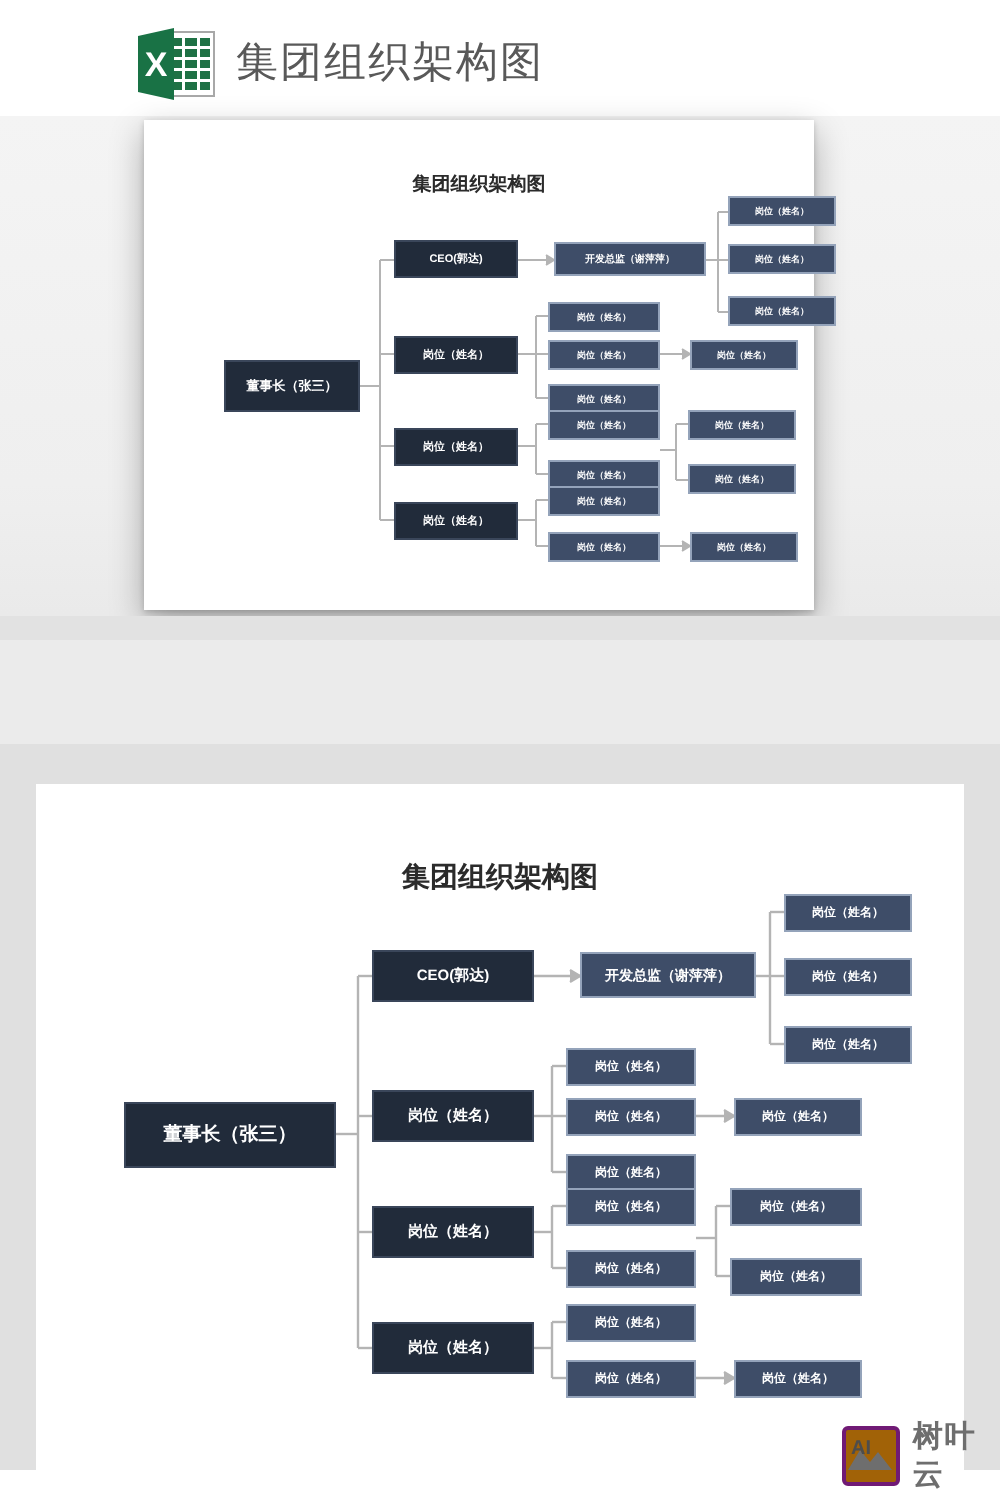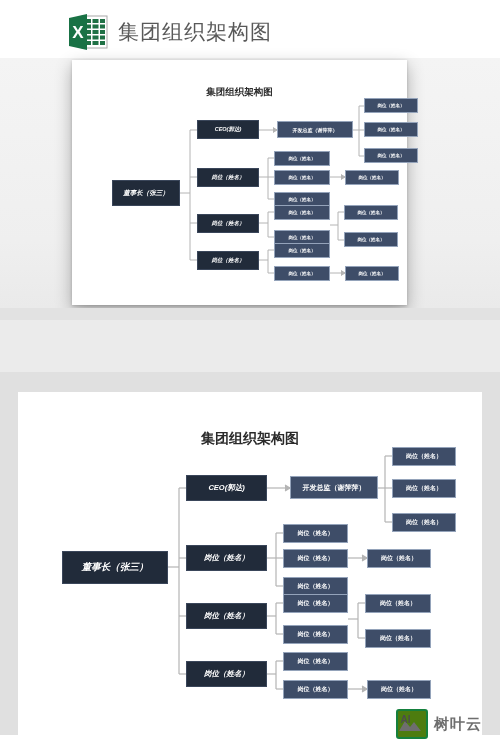--- a/index.html
+++ b/index.html
@@ -74,34 +74,34 @@
   .chart-title{
     position:absolute;text-align:center;
     font-weight:bold;color:#2b2b2b;white-space:nowrap;
   }
   .node{
     position:absolute;box-sizing:border-box;
     display:flex;align-items:center;justify-content:center;
     color:#ffffff;white-space:nowrap;text-align:center;
     font-weight:bold;
   }
-  .node.dark{background:#212b3a;border:1px solid #3a465a;font-style:italic;}
+  .node.dark{background:#212b3a;border:1px solid #3a465a;}
   .node.mid{background:#3e4d68;border:1px solid #94a3ba;}
 
   .svgwrap{position:absolute;left:0;top:0;width:100%;height:100%;
            pointer-events:none;}
 
   
   .watermark{
     position:absolute;left:396px;top:709px;
     display:flex;align-items:center;gap:6px;
   }
   .wm-badge{
-    width:28px;height:26px;border:2px solid #15803d;border-radius:3px;
-    position:relative;background:#4d7c0f;overflow:hidden;
+    width:28px;height:26px;border:2px solid #701a75;border-radius:3px;
+    position:relative;background:#a16207;overflow:hidden;margin-left:25px;
   }
   .wm-text{font-size:15px;color:#6e6e6e;font-weight:bold;letter-spacing:1px;}
 </style>
 </head>
 <body>
 
 <div class="header">
   <span class="xls-icon">
     <svg width="40" height="38" viewBox="0 0 40 38">
       <rect x="13" y="3" width="25" height="32" fill="#ffffff" stroke="#a8a8a8" stroke-width="1"></rect>

